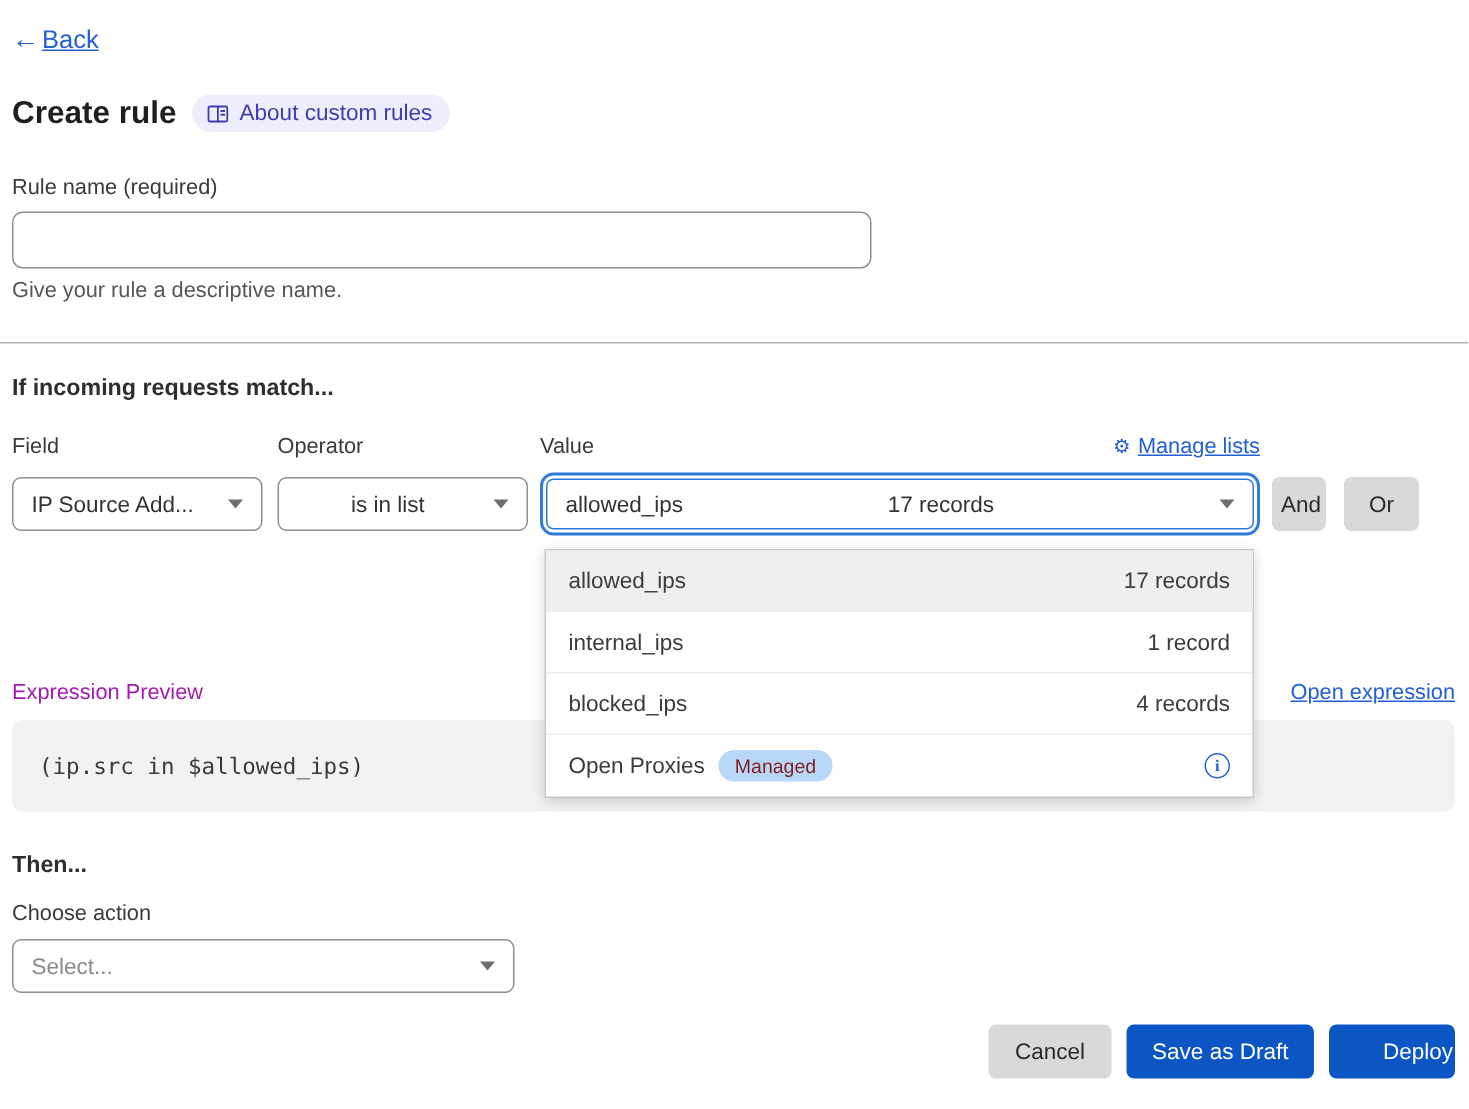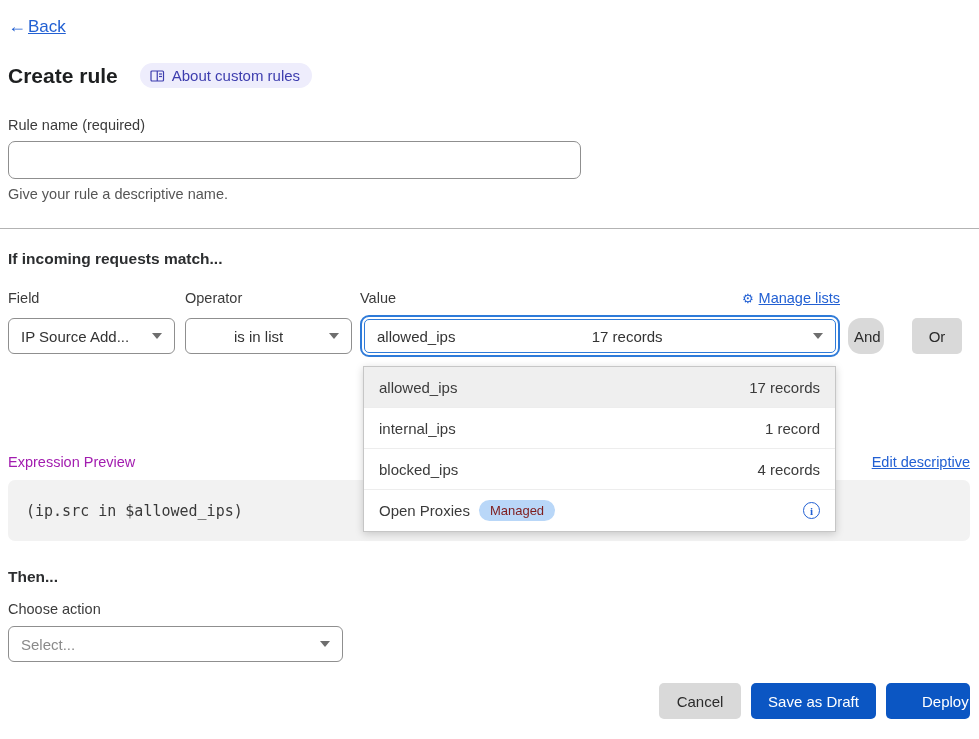--- a/index.html
+++ b/index.html
@@ -24,21 +24,21 @@
     gap: 2px;
     color: #2260d3;
     font-size: 17px;
     cursor: pointer;
     text-decoration: none;
   }
   .back-link .arrow { text-decoration: none; font-size: 18px; }
   .back-link .back-text { text-decoration: underline; }
 
   
-  .header-row { display: flex; align-items: center; gap: 22px; margin-top: 26px; }
+  .header-row { display: flex; align-items: center; gap: 10px; margin-top: 26px; }
   .page-title { font-size: 21px; font-weight: bold; color: #1d1f20; margin: 0; }
   .about-badge {
     display: inline-flex;
     align-items: center;
     gap: 7px;
     background: #eeedfc;
     color: #3d3dae;
     font-size: 15px;
     padding: 4px 12px 4px 10px;
     border-radius: 13px;
@@ -131,21 +131,21 @@
   .gray-btn {
     height: 36px;
     background: #d9d9d9;
     border: none;
     border-radius: 5px;
     font-size: 15px;
     color: #2b2b2b;
     font-family: inherit;
     cursor: pointer;
   }
-  .and-btn { width: 36px; margin-right: 28px; border-radius: 13px; }
+  .and-btn { width: 36px; margin-right: 12px; }
   .or-btn { width: 50px; }
 
   
   .dropdown-panel {
     position: absolute;
     left: 363px;
     top: 366px;
     width: 473px;
     background: #fff;
     border: 1px solid #c6c6c6;
@@ -317,21 +317,21 @@
     <div class="dropdown-item">
       <span>Open Proxies</span>
       <span class="managed-badge">Managed</span>
       <span class="info-icon">i</span>
     </div>
   </div>
 
   
   <div class="expr-row">
     <span class="expr-label">Expression Preview</span>
-    <span class="edit-expr">Edit descriptive</span>
+    <span class="edit-expr">Open expression</span>
   </div>
   <div class="expr-box">
     <span class="expr-code">(ip.src in $allowed_ips)</span>
   </div>
 
   
   <h2 class="then-heading">Then...</h2>
   <div class="action-label">Choose action</div>
   <div class="select-box action-select">
     <span class="sel-text placeholder">Select...</span>

